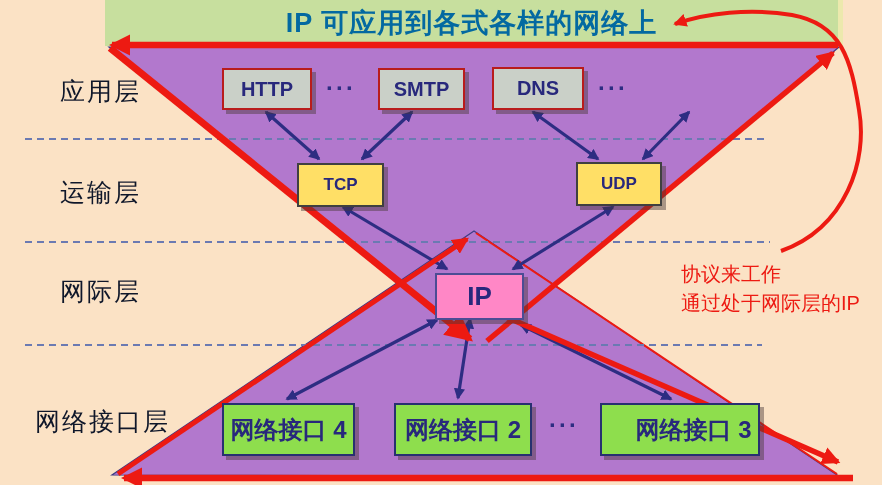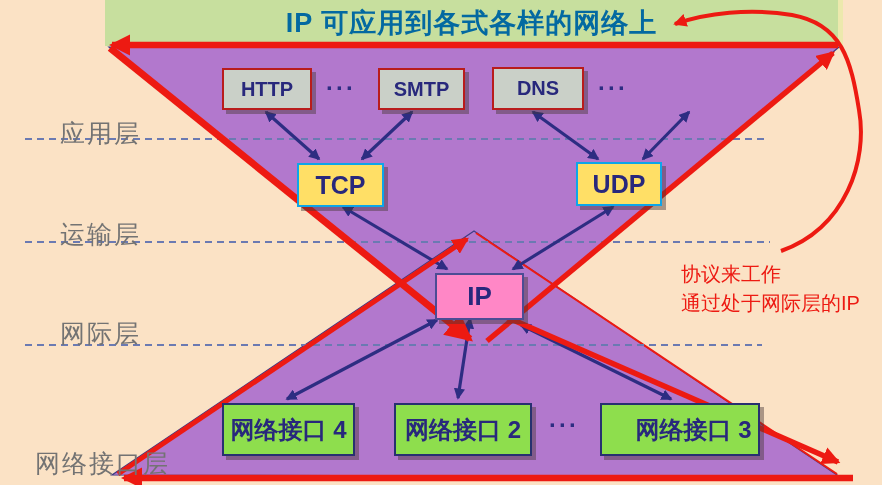--- a/index.html
+++ b/index.html
@@ -13,30 +13,30 @@
     background:var(--c-header_green,#c7df9e);
     border-right:5px solid #ece9ad;
     display:flex;align-items:center;justify-content:center;
   }
   .header span{
     font-size:27px;font-weight:bold;color:#0369a1;letter-spacing:1px;
     white-space:nowrap;
   }
   svg.gfx{position:absolute;left:0;top:0;z-index:1;}
   .layer-label{
-    position:absolute;z-index:2;color:#737373;font-size:25px;
-    letter-spacing:2px;white-space:nowrap;margin-top:42px;
+    position:absolute;z-index:2;color:#0f172a;font-size:25px;
+    letter-spacing:2px;white-space:nowrap;
   }
   .box{
     position:absolute;z-index:2;display:flex;align-items:center;justify-content:center;
     font-weight:bold;color:#28287c;white-space:nowrap;
     box-shadow:4px 4px 0 rgba(72,56,56,0.45);
   }
   .b-gray{background:var(--c-protocol_box,#cad0c8);border:2px solid #b91c1c;font-size:20px;}
-  .b-yellow{background:var(--c-transport_box,#ffdf66);border:2px solid #0ea5e9;font-size:25px;}
+  .b-yellow{background:var(--c-transport_box,#ffdf66);border:2px solid #404040;font-size:17px;}
   .b-pink{background:var(--c-ip_box,#ff87c6);border:2px solid #4c4c94;font-size:26px;}
   .b-green{background:var(--c-interface_box,#8ede4d);border:2px solid #283070;font-size:24px;}
   .dots{
     position:absolute;z-index:2;color:var(--c-arrow_navy,#2d2d82);
     font-weight:bold;font-size:24px;letter-spacing:2px;white-space:nowrap;
   }
   .note{
     position:absolute;z-index:2;left:681px;top:260px;
     color:var(--c-highlight_red,#ed1a12);font-size:20px;line-height:29px;
     white-space:nowrap;

